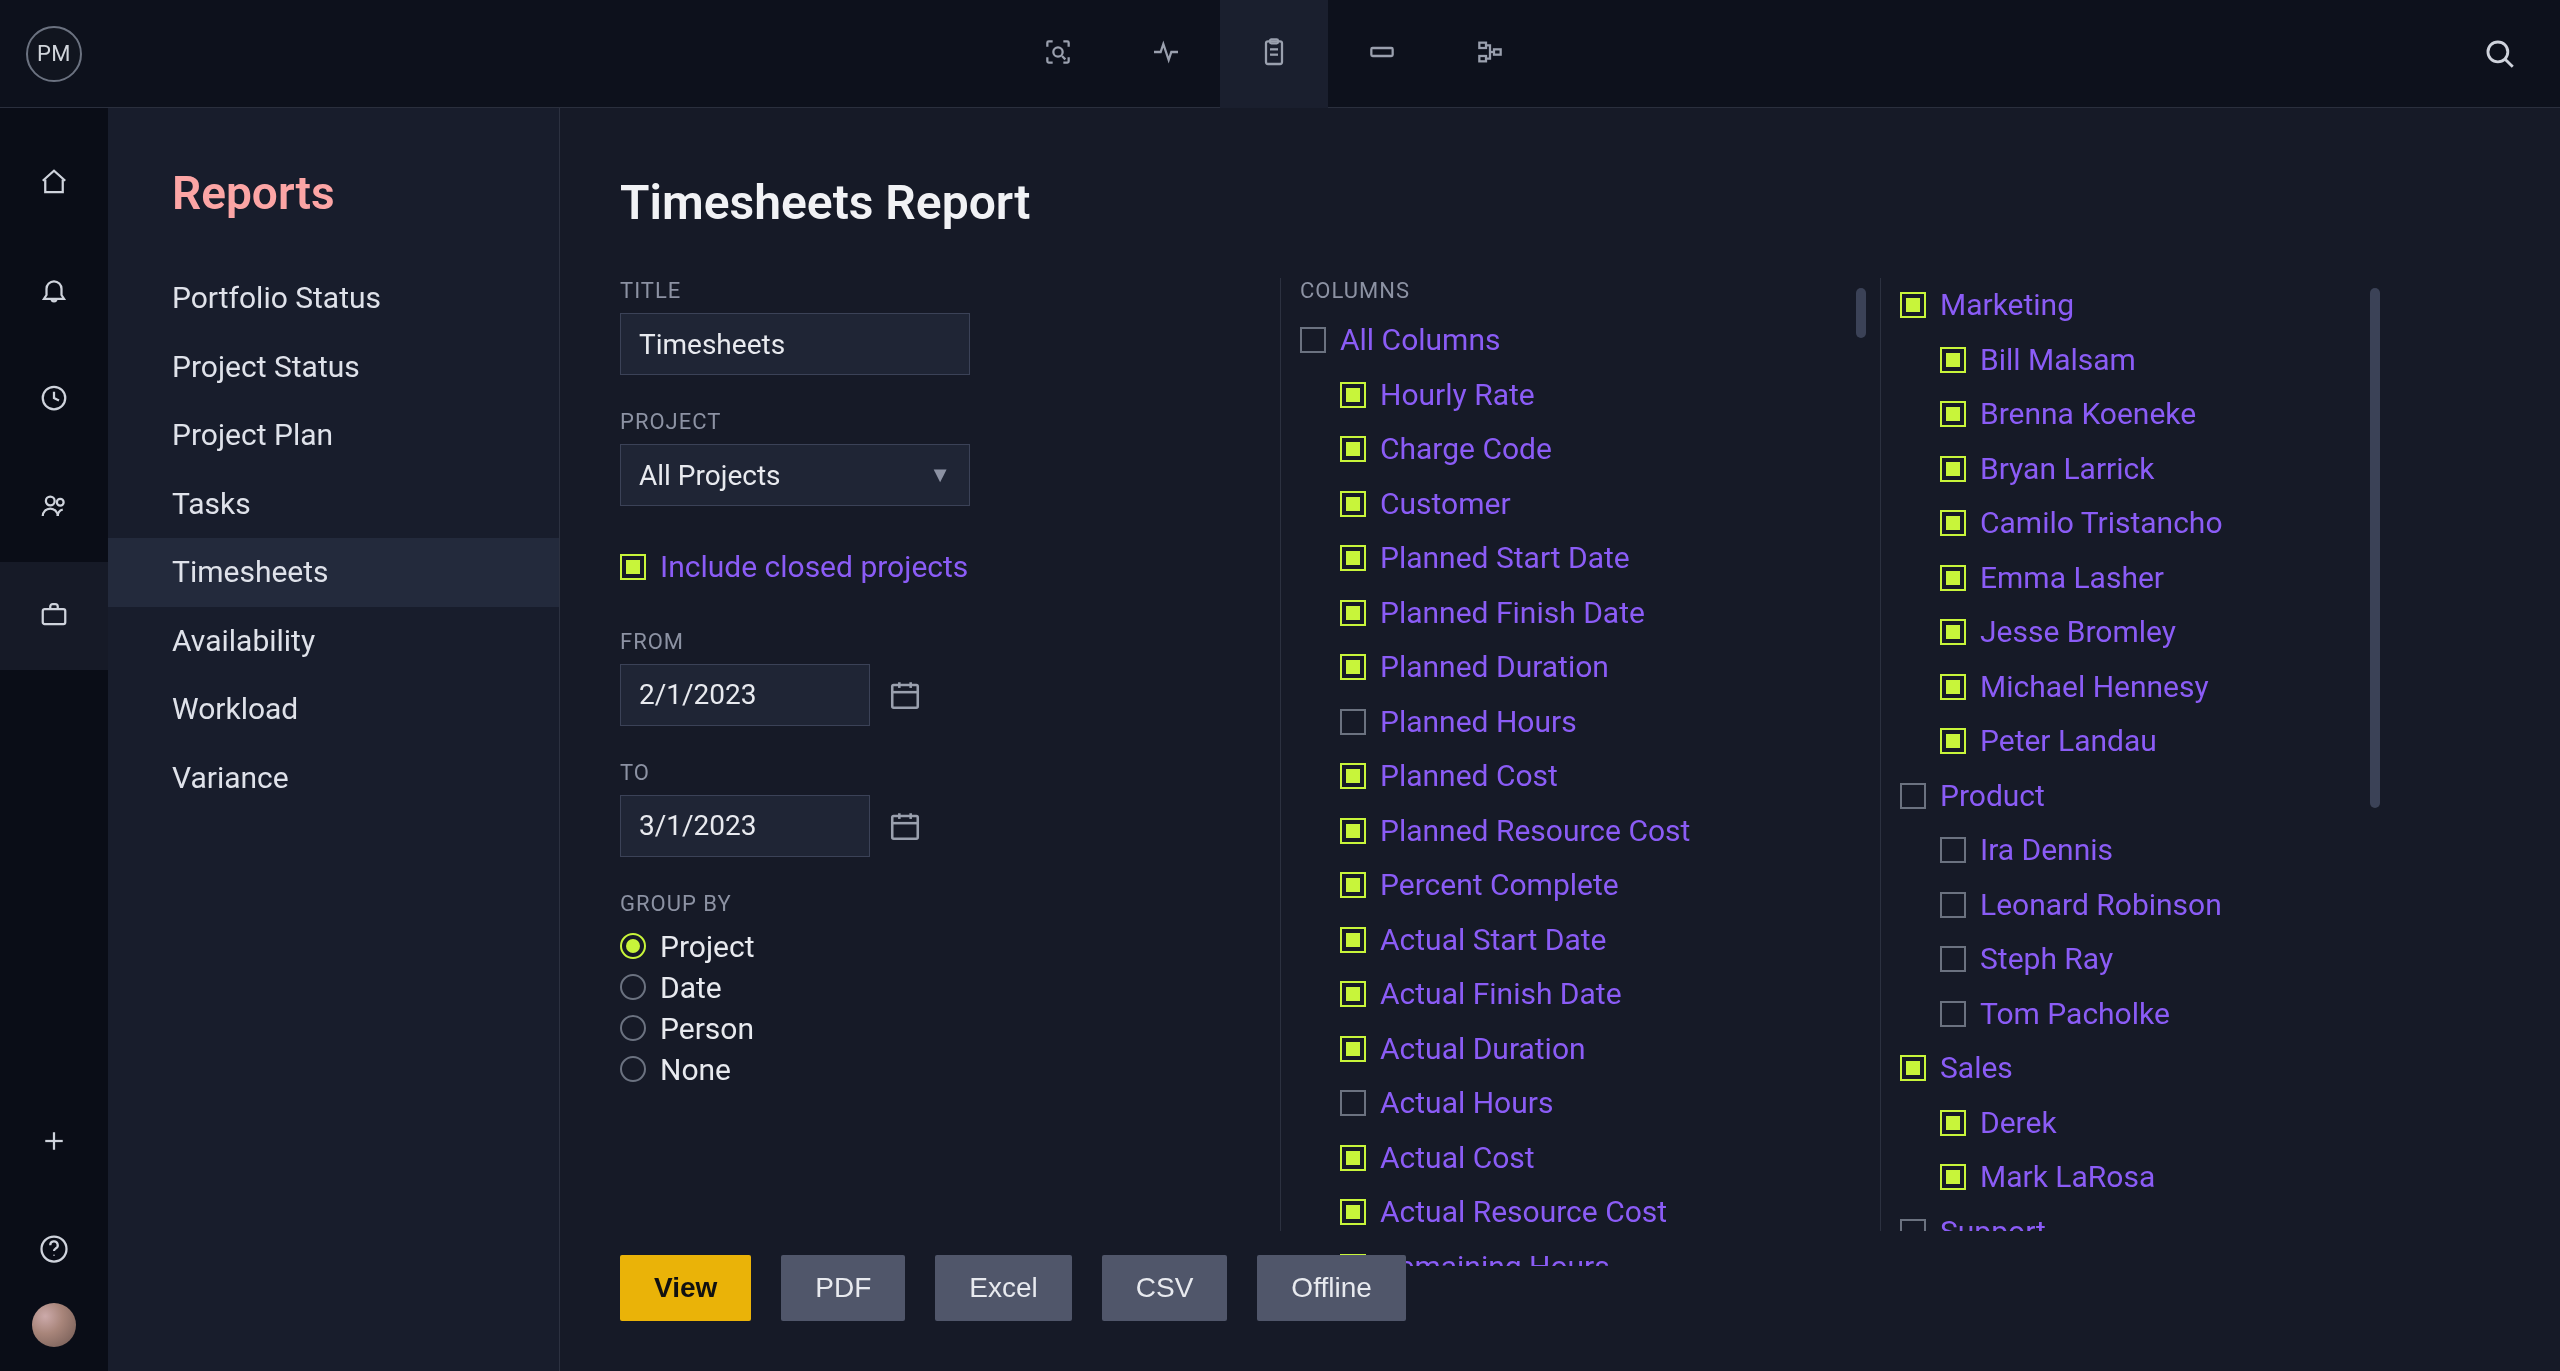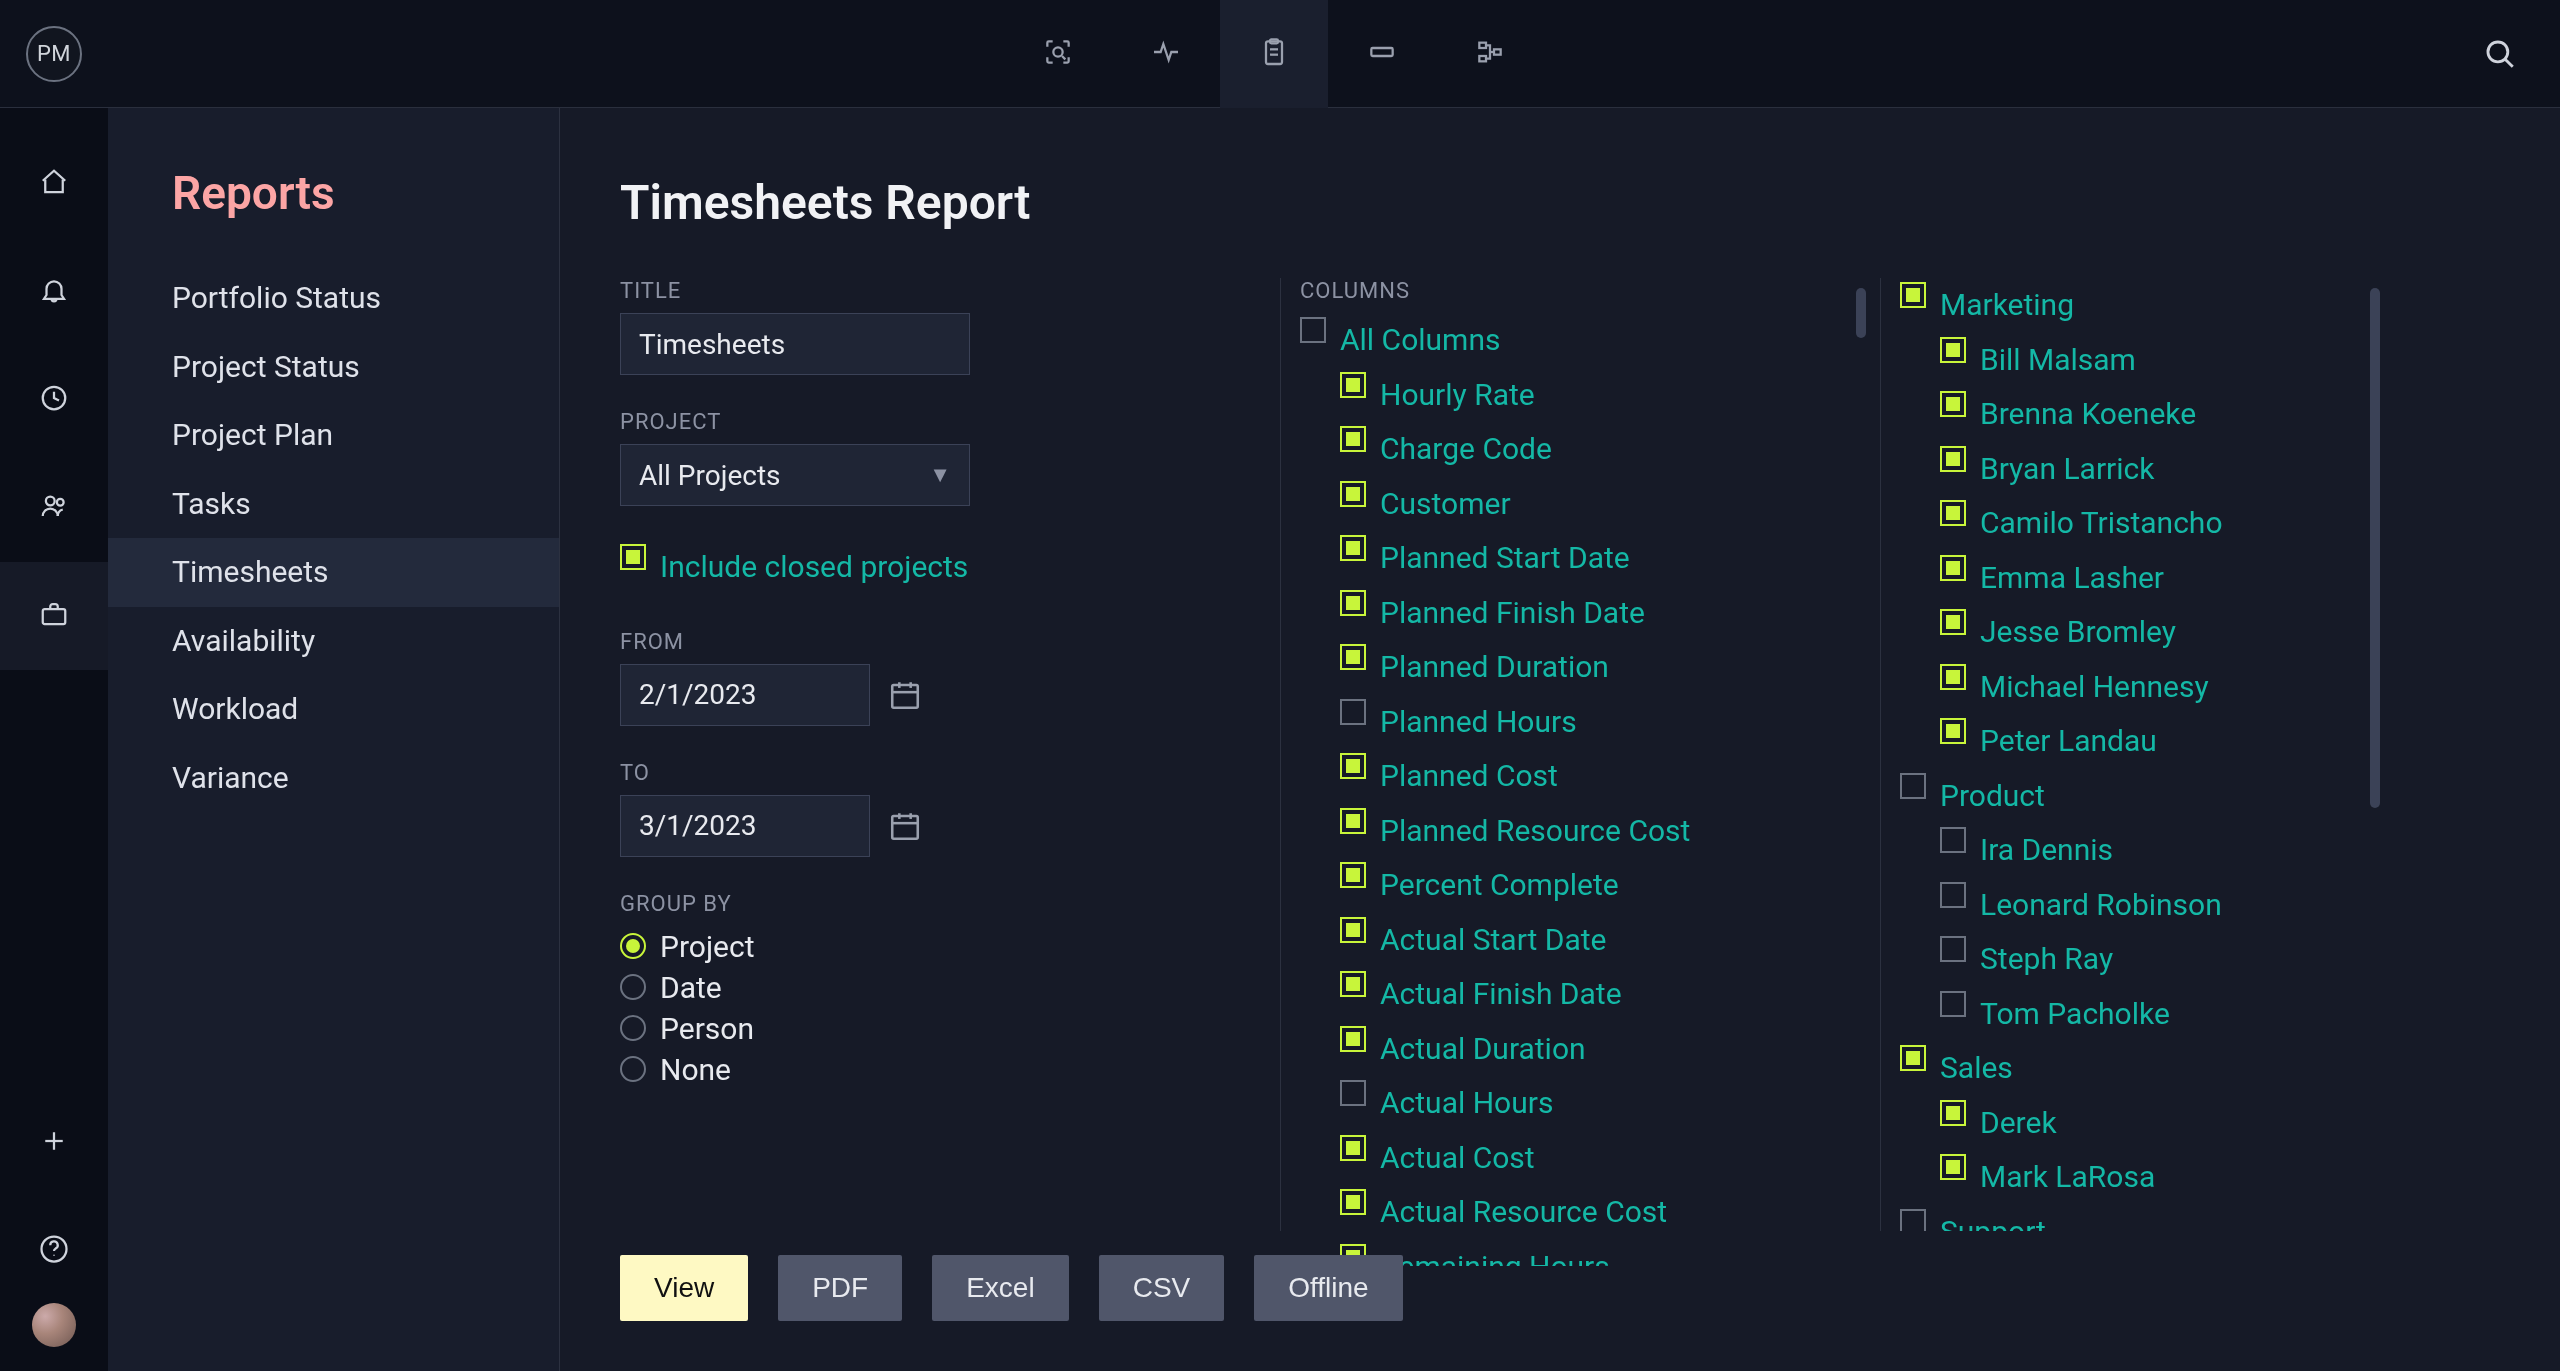--- a/index.html
+++ b/index.html
@@ -160,23 +160,23 @@
   }
   .select-input { cursor: pointer; align-items: center; }
   .select-input .caret { color: #8c92a3; font-size: 22px; }
   .field-row { margin-bottom: 34px; }
   .date-row { display: flex; align-items: center; gap: 18px; }
   .date-input { width: 250px; }
   .cal-icon { width: 34px; height: 34px; stroke: #9aa0ae; fill: none; stroke-width: 1.8; cursor: pointer; }
 
   
   .chk {
-    display: flex; gap: 14px;
+    display: flex; align-items: center; gap: 14px;
     font-size: 30px;
-    color: #14b8a6;
+    color: #8b5cf6;
     padding: 4px 0;
     cursor: pointer;
     line-height: 1.55;
   }
   .chk .box {
     width: 26px; height: 26px;
     border: 2px solid #6b7280;
     background: transparent;
     flex: 0 0 auto;
     position: relative;
@@ -252,23 +252,23 @@
     height: 66px;
     padding: 0 34px;
     font-size: 28px;
     border: none;
     background: #50566a;
     color: #e8eaef;
     cursor: pointer;
     border-radius: 2px;
   }
   .btn.primary {
-    background: #fef9c3;
+    background: #eab308;
     color: #111;
-    font-weight: 400;
+    font-weight: 700;
   }
 
 </style>
 </head>
 <body>
 
 <div class="topbar">
   <div class="logo-slot">
     <div class="logo-badge">PM</div>
   </div>

